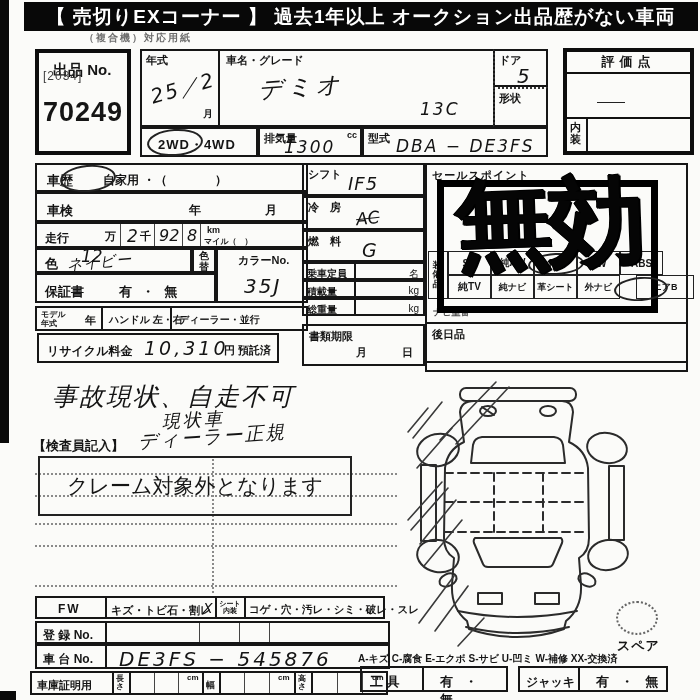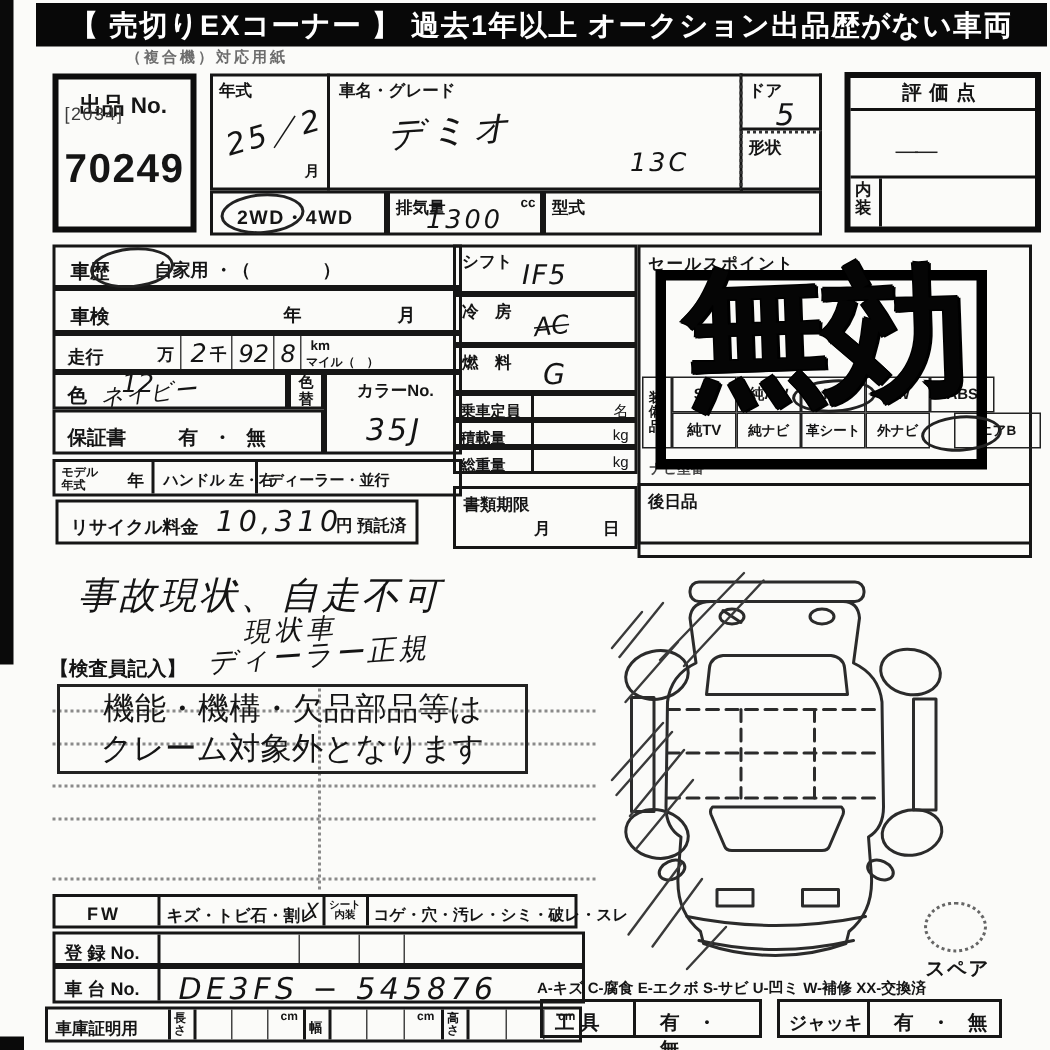--- a/index.html
+++ b/index.html
@@ -64,20 +64,21 @@
     <span class="abs" style="left:16px;top:7px;font-size:13px;font-weight:bold;letter-spacing:1px;">2WD・4WD</span>
   </div>
   <div class="oval" style="left:147px;top:129px;width:52px;height:23px;transform:rotate(-4deg);"></div>
   <div class="c" style="left:258px;top:127px;width:104px;height:30px;">
     <span class="lbl abs" style="left:4px;top:2px;">排気量</span>
     <span class="hw abs" style="left:24px;top:8px;font-size:17px;letter-spacing:2px;">1300</span>
     <span class="abs" style="right:3px;top:1px;font-size:9px;font-weight:bold;">cc</span>
   </div>
   <div class="c" style="left:362px;top:127px;width:186px;height:30px;">
     <span class="lbl abs" style="left:4px;top:2px;">型式</span>
+    <span class="hw abs" style="left:32px;top:7px;font-size:17px;letter-spacing:2px;">DBA − DE3FS</span>
   </div>
 
   <div class="c4" style="left:563px;top:48px;width:131px;height:107px;">
     <div class="ctr" style="height:20px;border-bottom:2px solid #111;font-size:13px;font-weight:bold;letter-spacing:5px;">評価点</div>
     <div class="abs" style="left:30px;top:40px;font-size:15px;letter-spacing:-2px;color:#222;">――</div>
     <div class="abs" style="left:0;bottom:0;width:100%;height:34px;border-top:2px solid #111;">
       <span class="stack abs" style="left:3px;top:3px;width:13px;font-size:11px;">内装</span>
       <span class="vline" style="left:19px;top:0;height:100%;"></span>
     </div>
   </div>
@@ -225,21 +226,20 @@
   <div class="hw abs" style="left:138px;top:424px;font-size:19px;letter-spacing:2px;transform:rotate(-4deg);white-space:nowrap;">ディーラー正規</div>
 
   <div class="dotline" style="left:35px;top:473px;width:362px;"></div>
   <div class="dotline" style="left:35px;top:495px;width:362px;"></div>
   <div class="dotline" style="left:35px;top:523px;width:362px;"></div>
   <div class="dotline" style="left:35px;top:545px;width:362px;"></div>
   <div class="dotline" style="left:35px;top:585px;width:362px;"></div>
   <div class="abs" style="left:212px;top:456px;height:137px;border-left:2px dotted #8a8a8a;"></div>
 
   <div class="abs" style="left:38px;top:456px;width:314px;height:60px;border:2.5px solid #222;z-index:2;display:flex;flex-direction:column;align-items:center;justify-content:center;line-height:1.3;">
-    <span style="font-size:21px;">機能・機構・欠品部品等は</span>
     <span style="font-size:21px;">クレーム対象外となります</span>
   </div>
 
   <div class="c" style="left:35px;top:596px;width:350px;height:23px;">
     <span class="abs" style="left:8px;top:4px;font-size:12px;font-weight:bold;letter-spacing:2px;margin-left:13px;">FW</span>
     <span class="vline" style="left:68px;top:0;height:100%;"></span>
     <span class="abs" style="left:74px;top:5px;font-size:11px;font-weight:bold;white-space:nowrap;">キズ・トビ石・割レ</span>
     <span class="hw abs" style="left:166px;top:2px;font-size:14px;">X</span>
     <span class="vline" style="left:178px;top:0;height:100%;"></span>
     <span class="stack abs" style="left:181px;top:2px;width:24px;font-size:7px;text-align:center;">シート内装</span>

